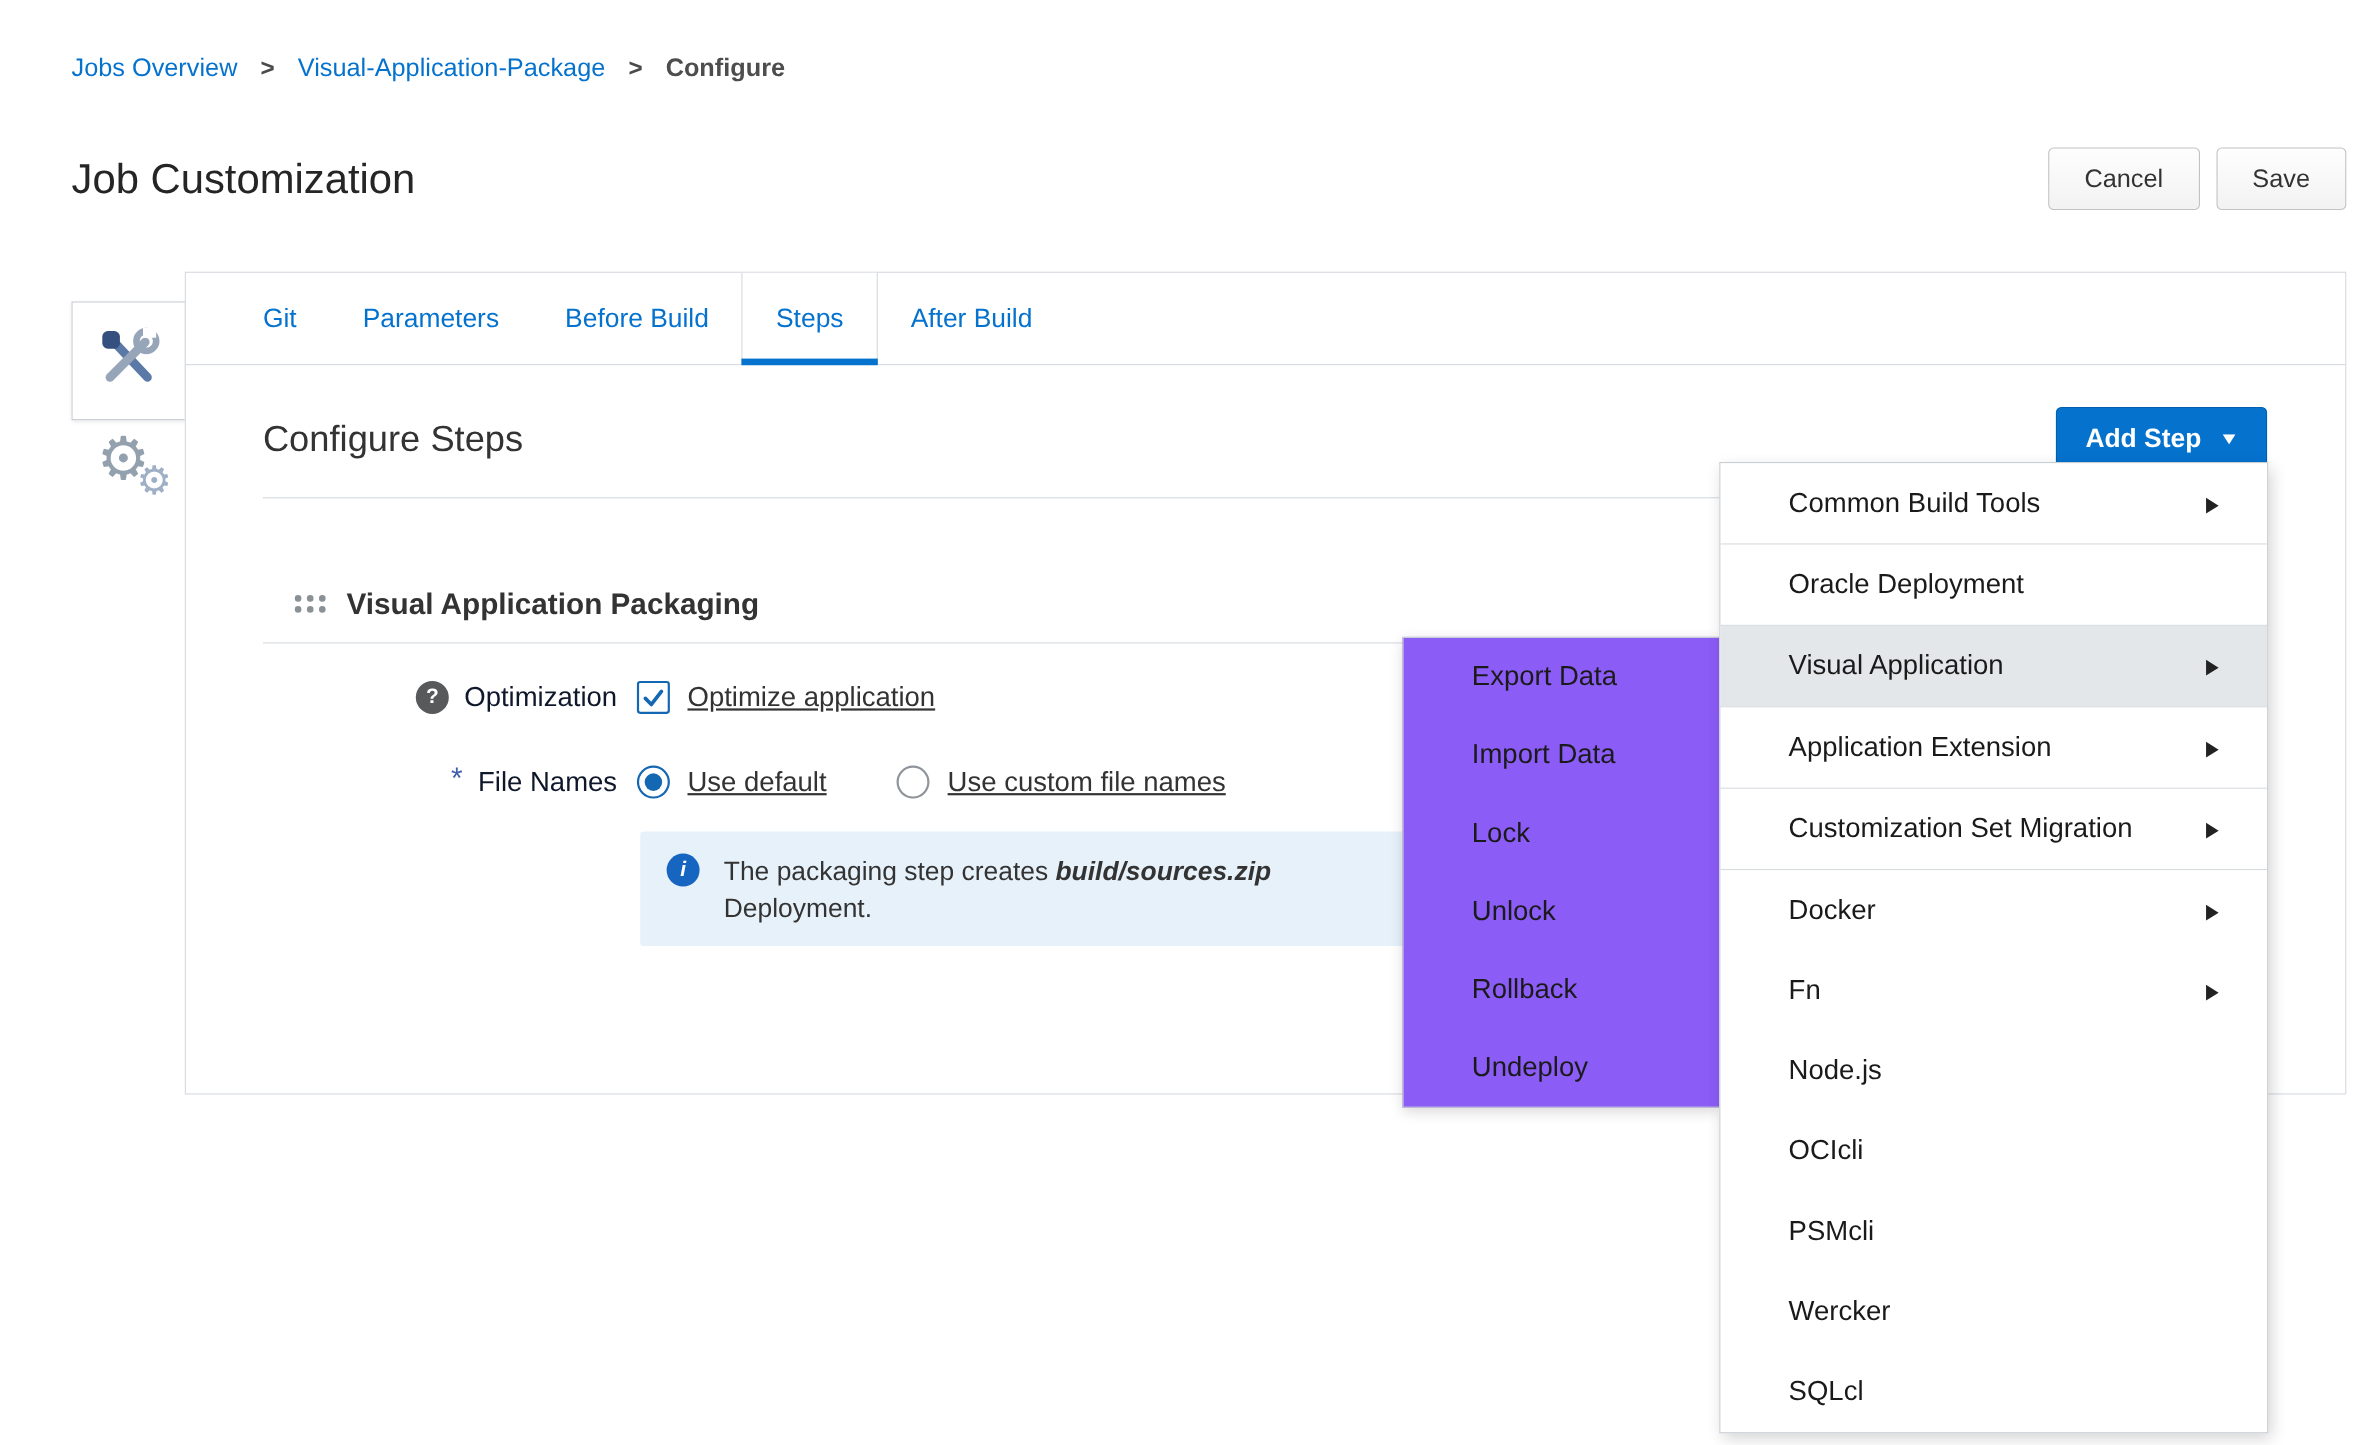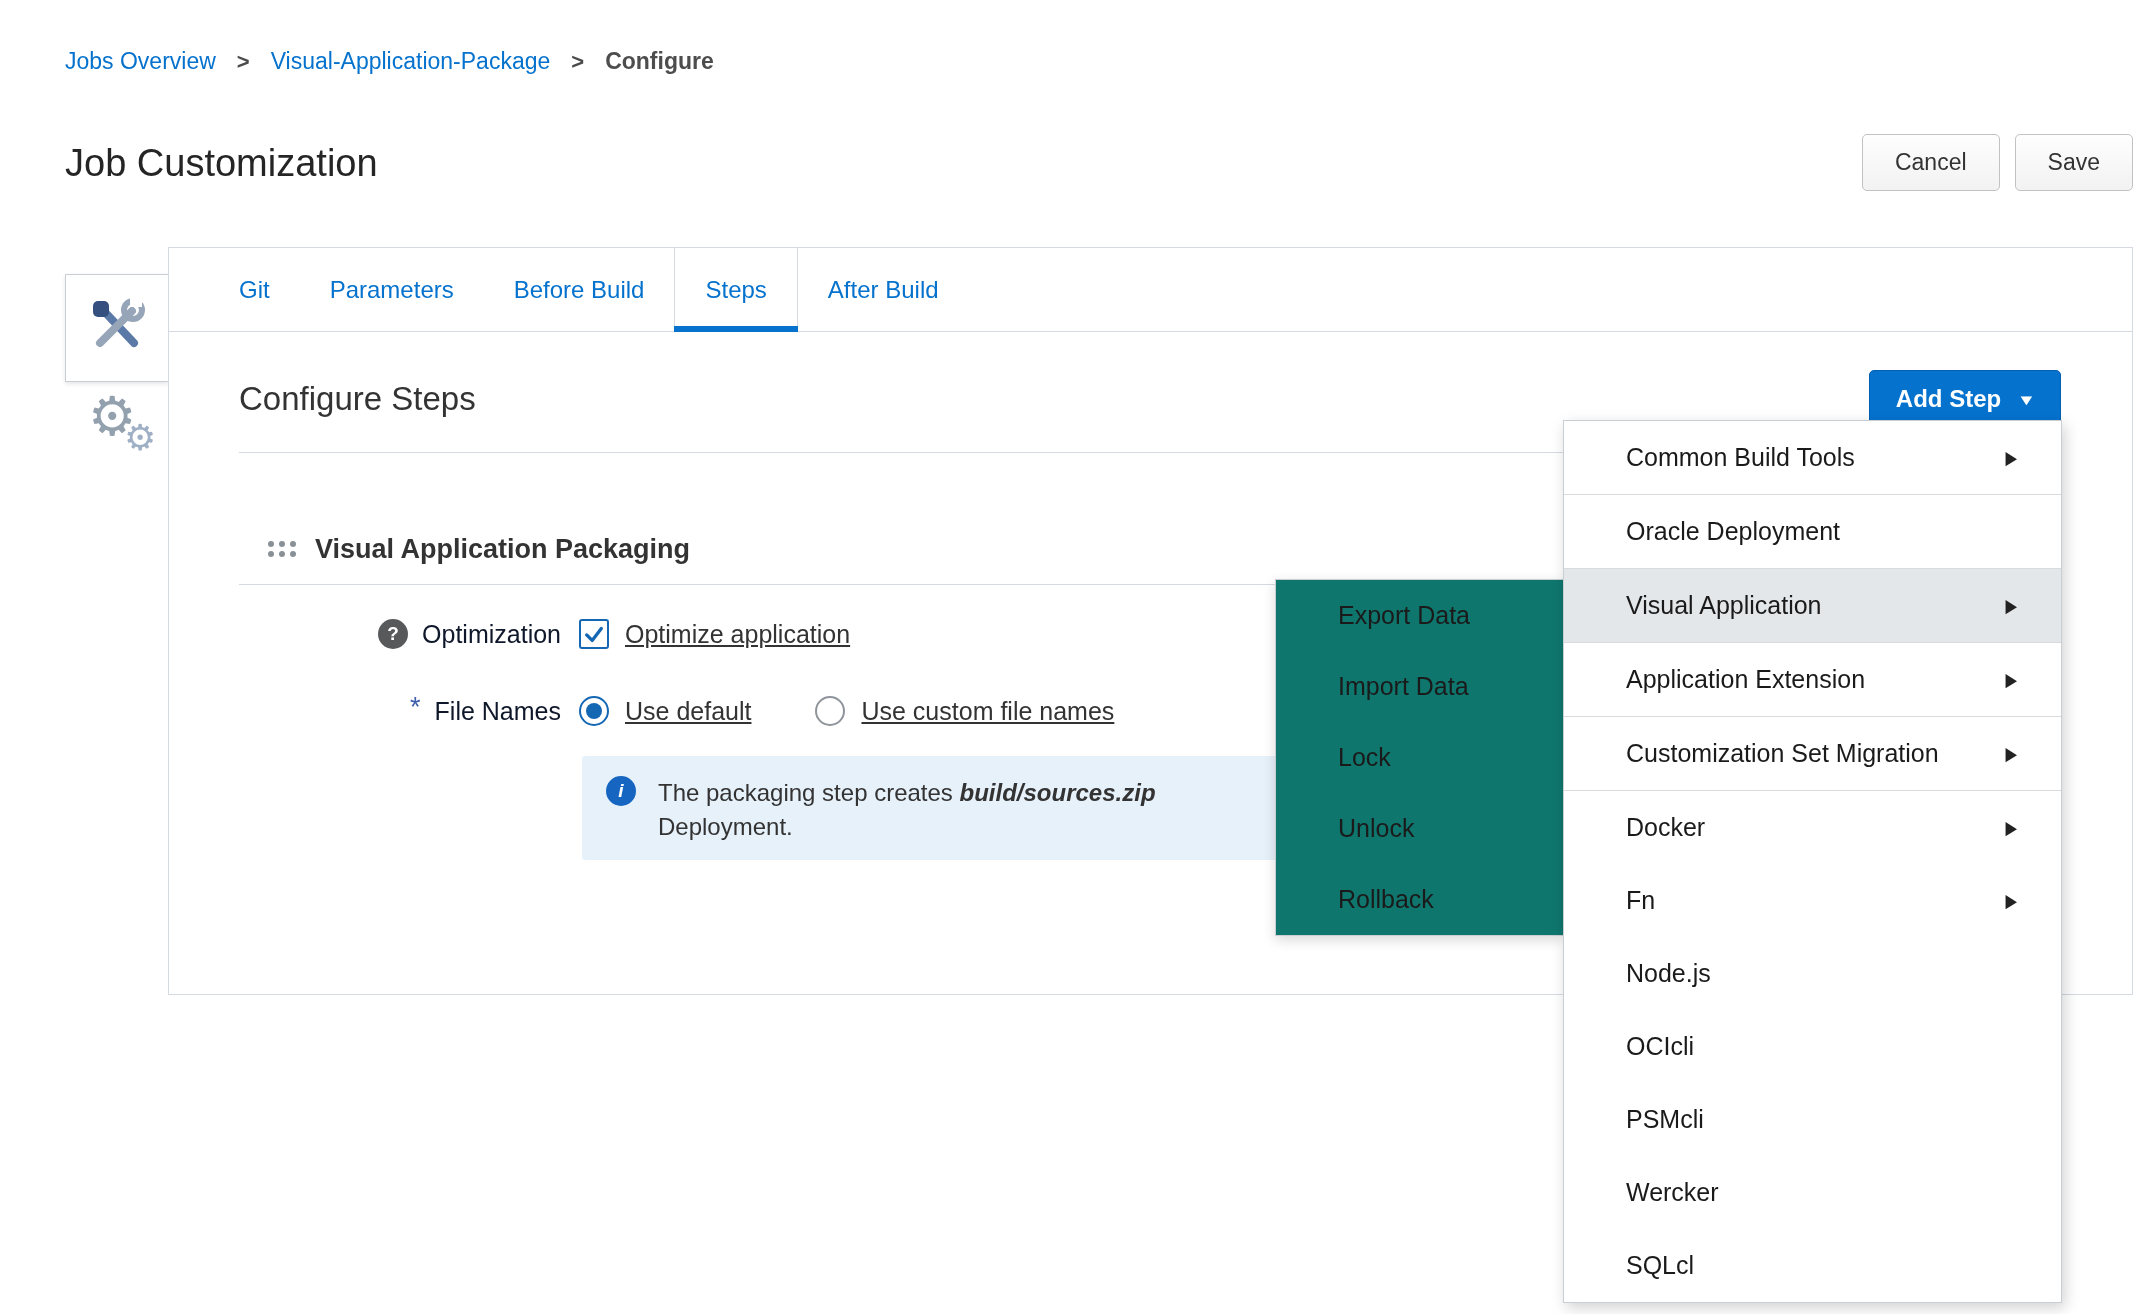--- a/index.html
+++ b/index.html
@@ -159,21 +159,21 @@
     background: #1665c1; color: #fff; flex: none;
     display: flex; align-items: center; justify-content: center;
     font-size: 19px; font-weight: bold; font-style: italic;
   }
   .info-text { font-size: 24px; color: #333; line-height: 34px; white-space: nowrap; overflow: hidden; }
   .info-file { font-weight: bold; font-style: italic; }
 
   
   .submenu {
     position: absolute; left: 1275px; top: 579px; width: 289px;
-    background: #0f766e; border: 1px solid #c9ced3;
+    background: #8b5cf6; border: 1px solid #c9ced3;
     box-shadow: 0 4px 12px rgba(0,0,0,0.15);
     z-index: 49;
   }
   .submenu-item {
     height: 71px; display: flex; align-items: center;
     padding-left: 62px; font-size: 25px; color: #1a1a1a; cursor: pointer;
   }
 
   
   .menu {
@@ -306,20 +306,21 @@
   </div>
 
 </div>
 
 <div class="submenu">
   <div class="submenu-item">Export Data</div>
   <div class="submenu-item">Import Data</div>
   <div class="submenu-item">Lock</div>
   <div class="submenu-item">Unlock</div>
   <div class="submenu-item">Rollback</div>
+  <div class="submenu-item">Undeploy</div>
 </div>
 
 <div class="menu">
   <div class="menu-item">
     <span>Common Build Tools</span>
     <span class="arr">▶</span>
   </div>
   <div class="menu-divider"></div>
   <div class="menu-item">
     <span>Oracle Deployment</span>

